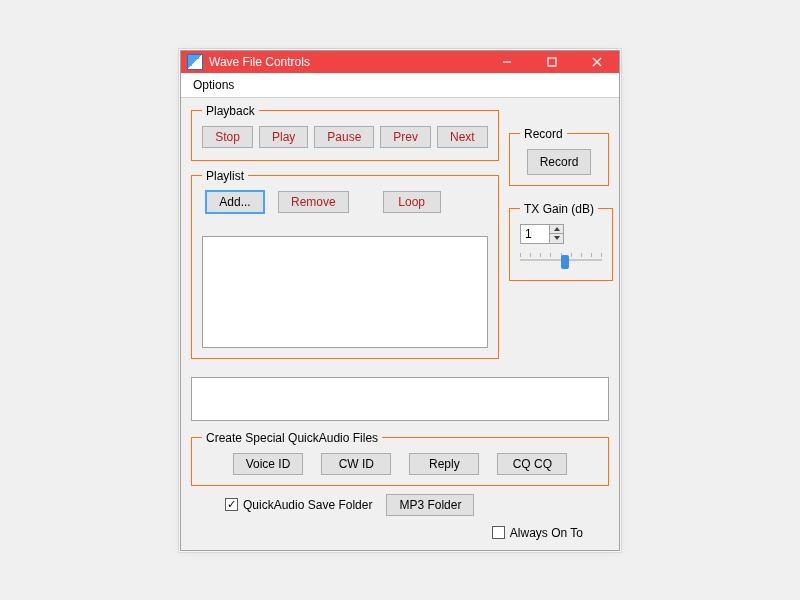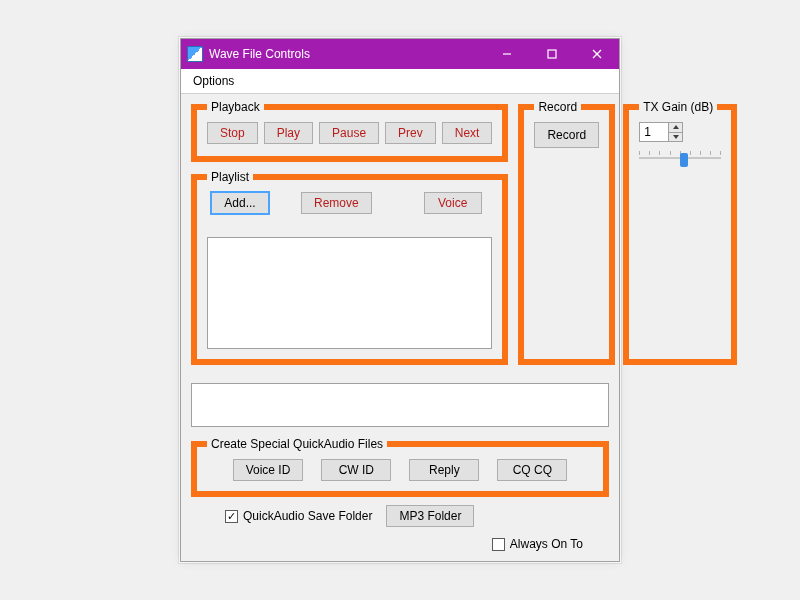--- a/index.html
+++ b/index.html
@@ -1,56 +1,56 @@
 <!DOCTYPE html>
 <html><head>
 <meta charset="utf-8">
 <style>
   * { box-sizing: border-box; margin: 0; padding: 0; font-family: "Segoe UI", Tahoma, sans-serif; font-size: 12px; }
   body { background: #f0f0f0; width: 800px; height: 600px; display: flex; align-items: center; justify-content: center; }
   .outer { background: #fff; border: 1px solid #ddd; padding: 1px; }
   .window { width: 440px; background: #f0f0f0; border: 1px solid #a0a0a0; box-shadow: 0 0 10px rgba(0,0,0,.08); }
-  .titlebar { background: #a21caf; height: 30px; display: flex; align-items: center; color: #fff; }
+  .titlebar { background: #ef4444; height: 22px; display: flex; align-items: center; color: #fff; }
   .titlebar-icon { width: 16px; height: 16px; margin: 0 6px; background: linear-gradient(135deg,#4aa3ff 0 50%,#fff 50% 100%); border: 1px solid #2b6fb3; }
   .title-text { flex: 1; font-size: 12px; }
   .winbtns { display: flex; height: 100%; }
   .winbtn { width: 45px; display: flex; align-items: center; justify-content: center; color: #fff; }
   .winbtn svg { width: 10px; height: 10px; stroke: #fff; stroke-width: 1.2; fill: none; }
   .menubar { background: #fff; border-bottom: 1px solid #d0d0d0; padding: 3px 6px; }
   .menuitem { padding: 2px 6px; display: inline-block; }
   .client { padding: 6px 10px 10px 10px; }
 
-  fieldset.group { border: 6px solid #f97316; padding: 8px 10px 10px 10px; margin-bottom: 8px; }
+  fieldset.group { border: 1px solid #f97316; padding: 8px 10px 10px 10px; margin-bottom: 8px; }
   fieldset.group > legend { padding: 0 4px; color: #000; font-size: 12px; }
   .btn { background: #e1e1e1; border: 1px solid #adadad; padding: 3px 12px; min-width: 48px; text-align: center; color: #000; }
   .btn.disabled { color: #b91c1c; }
   .btn.focus { outline: 2px solid #4aa3ff; outline-offset: -1px; }
   input.textfield { border: 1px solid #a0a0a0; background: #fff; height: 20px; padding: 1px 4px; }
   .listbox { background: #fff; border: 1px solid #a0a0a0; }
 
   .topcols { display: flex; gap: 10px; }
   .leftcol { flex: 1; }
-  .rightcol { width: 100px; display: flex; gap: 8px; }
+  .rightcol { width: 100px; display: flex; flex-direction: column; gap: 8px; margin-top: 23px; }
 
   .currplay { display: flex; align-items: center; gap: 4px; margin: 0 0 10px 6px; }
   .pb-btns { display: flex; gap: 6px; justify-content: center; margin-bottom: 2px; }
 
   .record-box { display: flex; justify-content: center; }
   .txgain-box .spinwrap { display: inline-flex; border: 1px solid #a0a0a0; background: #fff; }
   .spinwrap input { border: none; width: 28px; height: 18px; padding: 0 4px; }
   .spinners { display: flex; flex-direction: column; width: 14px; }
   .spinners div { flex: 1; display: flex; align-items: center; justify-content: center; background: #e9e9e9; border-left: 1px solid #a0a0a0; }
   .spinners div:first-child { border-bottom: 1px solid #a0a0a0; }
   .spinners svg { width: 6px; height: 4px; }
   .slider { position: relative; width: 82px; height: 20px; margin-top: 6px; }
   .slider-track { position: absolute; top: 9px; left: 0; right: 0; height: 2px; background: #c8c8c8; }
   .slider-ticks { position: absolute; top: 3px; left: 0; right: 0; display: flex; justify-content: space-between; }
   .slider-ticks span { width: 1px; height: 4px; background: #b0b0b0; }
   .slider-thumb { position: absolute; top: 5px; width: 8px; height: 14px; background: #3b8de6; border-radius: 2px; transform: translateX(-50%); }
-  .pl-btns { display: flex; gap: 32px; margin: 0 0 23px 4px; }
+  .pl-btns { display: flex; gap: 14px; margin: 0 0 23px 4px; }
   .pl-list { height: 112px; }
 
   .status { height: 44px; margin: 10px 0; }
 
   .specials { display: flex; gap: 18px; justify-content: center; }
   .specials .btn { min-width: 70px; }
 
   .checks-row { display: flex; align-items: center; gap: 14px; margin: 6px 2px; padding-left: 32px; }
   .chk { display: flex; align-items: center; gap: 5px; }
   .chkbox { width: 13px; height: 13px; border: 1px solid #5a5a5a; background: #fff; display: inline-flex; align-items: center; justify-content: center; }
@@ -106,21 +106,21 @@
             <div class="btn disabled">Prev</div>
             <div class="btn disabled">Next</div>
           </div>
         </fieldset>
 
         <fieldset class="group playlist">
           <legend>Playlist</legend>
           <div class="pl-btns">
             <div class="btn focus" style="min-width:58px">Add...</div>
             <div class="btn disabled" style="min-width:58px">Remove</div>
-            <div class="btn disabled" style="min-width:58px;margin-left:20px">Voice</div>
+            <div class="btn disabled" style="min-width:58px;margin-left:20px">Loop</div>
           </div>
           <div class="listbox pl-list"></div>
         </fieldset>
 
       </div>
 
       <div class="rightcol">
         <fieldset class="group">
           <legend>Record</legend>
           <div class="record-box">

